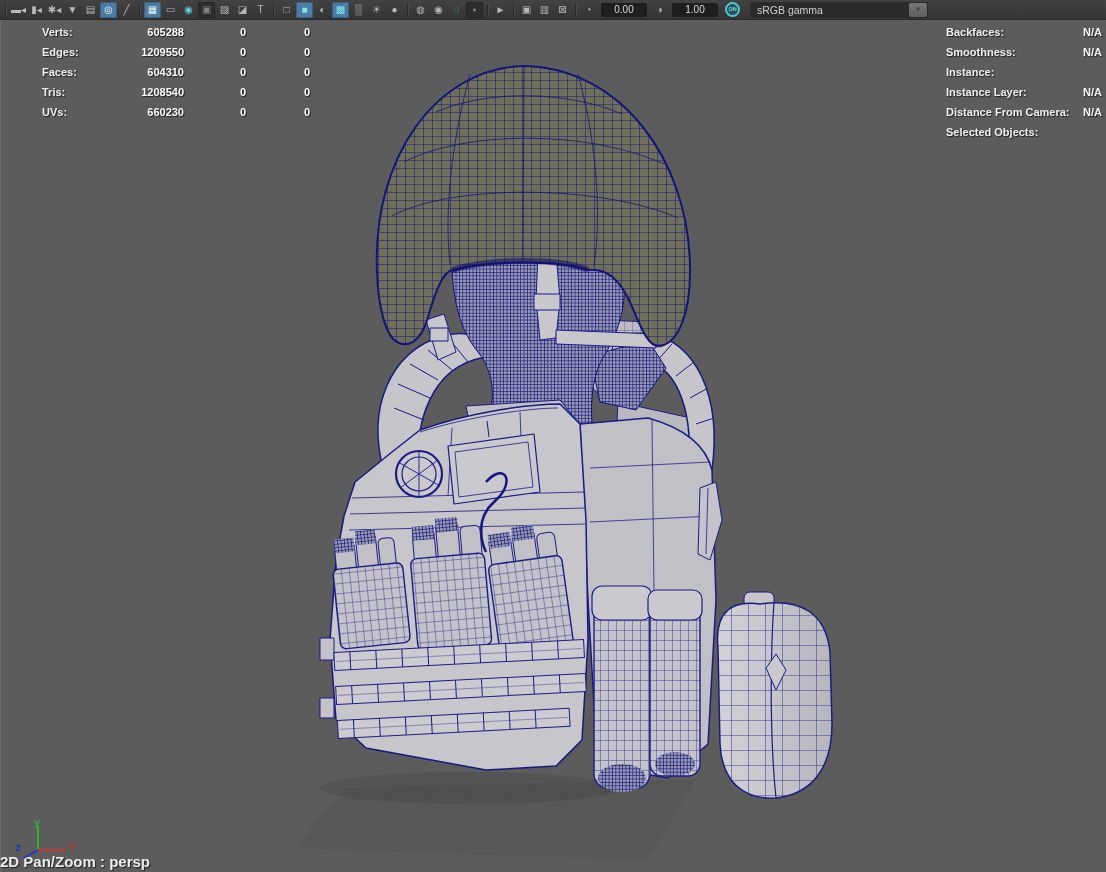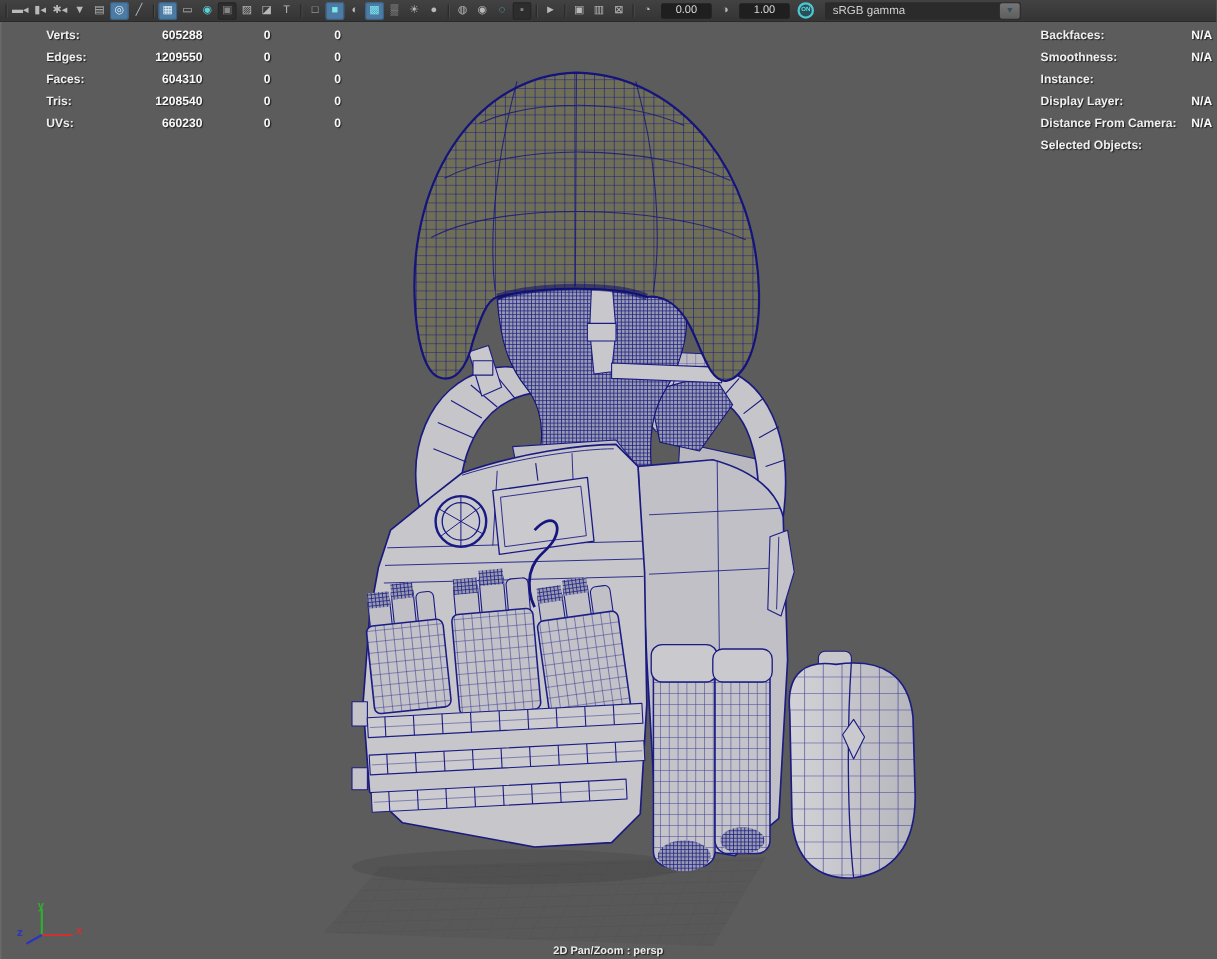--- a/index.html
+++ b/index.html
@@ -53,22 +53,22 @@
   
   .hud{position:absolute;z-index:20;font-size:11px;font-weight:bold;color:var(--hud-text);
        text-shadow:1px 1px 1px rgba(22,22,22,.85);}
   .hud-left{top:22px;left:22px;}
   .hud-left .hud-row{display:grid;grid-template-columns:76px 66px 62px 64px;height:20px;align-items:center;margin-left:20px;}
   .hud-left .num{text-align:right;color:#fafafa;}
   .hud-right{top:22px;left:902px;}
   .hud-right .hud-row{display:grid;grid-template-columns:137px auto;height:20px;align-items:center;padding-left:44px;}
   .hud-right .num{color:#fafafa;}
   .status-label{
-    position:absolute;left:0;right:0;bottom:2px;text-align:center;z-index:20;
-    font-size:10px;font-weight:bold;color:#ececec;text-shadow:1px 1px 1px rgba(22,22,22,.85);
+    position:absolute;left:0;right:0;bottom:2px;text-align:left;z-index:20;
+    font-size:15px;font-weight:bold;color:#ececec;text-shadow:1px 1px 1px rgba(22,22,22,.85);
   }
   
   .viewport-svg{position:absolute;top:0;left:0;z-index:5;}
   .axis-gizmo{position:absolute;left:14px;top:818px;z-index:20;}
   .axis-gizmo text{font-size:10px;font-weight:bold;font-family:"DejaVu Sans Mono",monospace;}
   .vp-edge{position:absolute;left:0;top:20px;bottom:0;width:2px;background:linear-gradient(90deg,#6e6e6e,transparent);z-index:10;}
 </style>
 </head>
 <body>
 
@@ -314,21 +314,21 @@
     </span>
     <span class="hud-row" style="display: grid;">
       <span class="lbl">Smoothness:</span>
       <span class="num">N/A</span>
     </span>
     <span class="hud-row" style="display: grid; gap: 40px;">
       <span class="lbl">Instance:</span>
       <span class="num">N/A</span>
     </span>
     <span class="hud-row" style="display: grid;">
-      <span class="lbl">Display Layer:</span>
+      <span class="lbl">Instance Layer:</span>
       <span class="num">N/A</span>
     </span>
     <span class="hud-row" style="display: grid;">
       <span class="lbl">Distance From Camera:</span>
       <span class="num">N/A</span>
     </span>
     <span class="hud-row" style="display: grid; gap: 39px;">
       <span class="lbl">Selected Objects:</span>
       <span class="num">0</span>
     </span>

